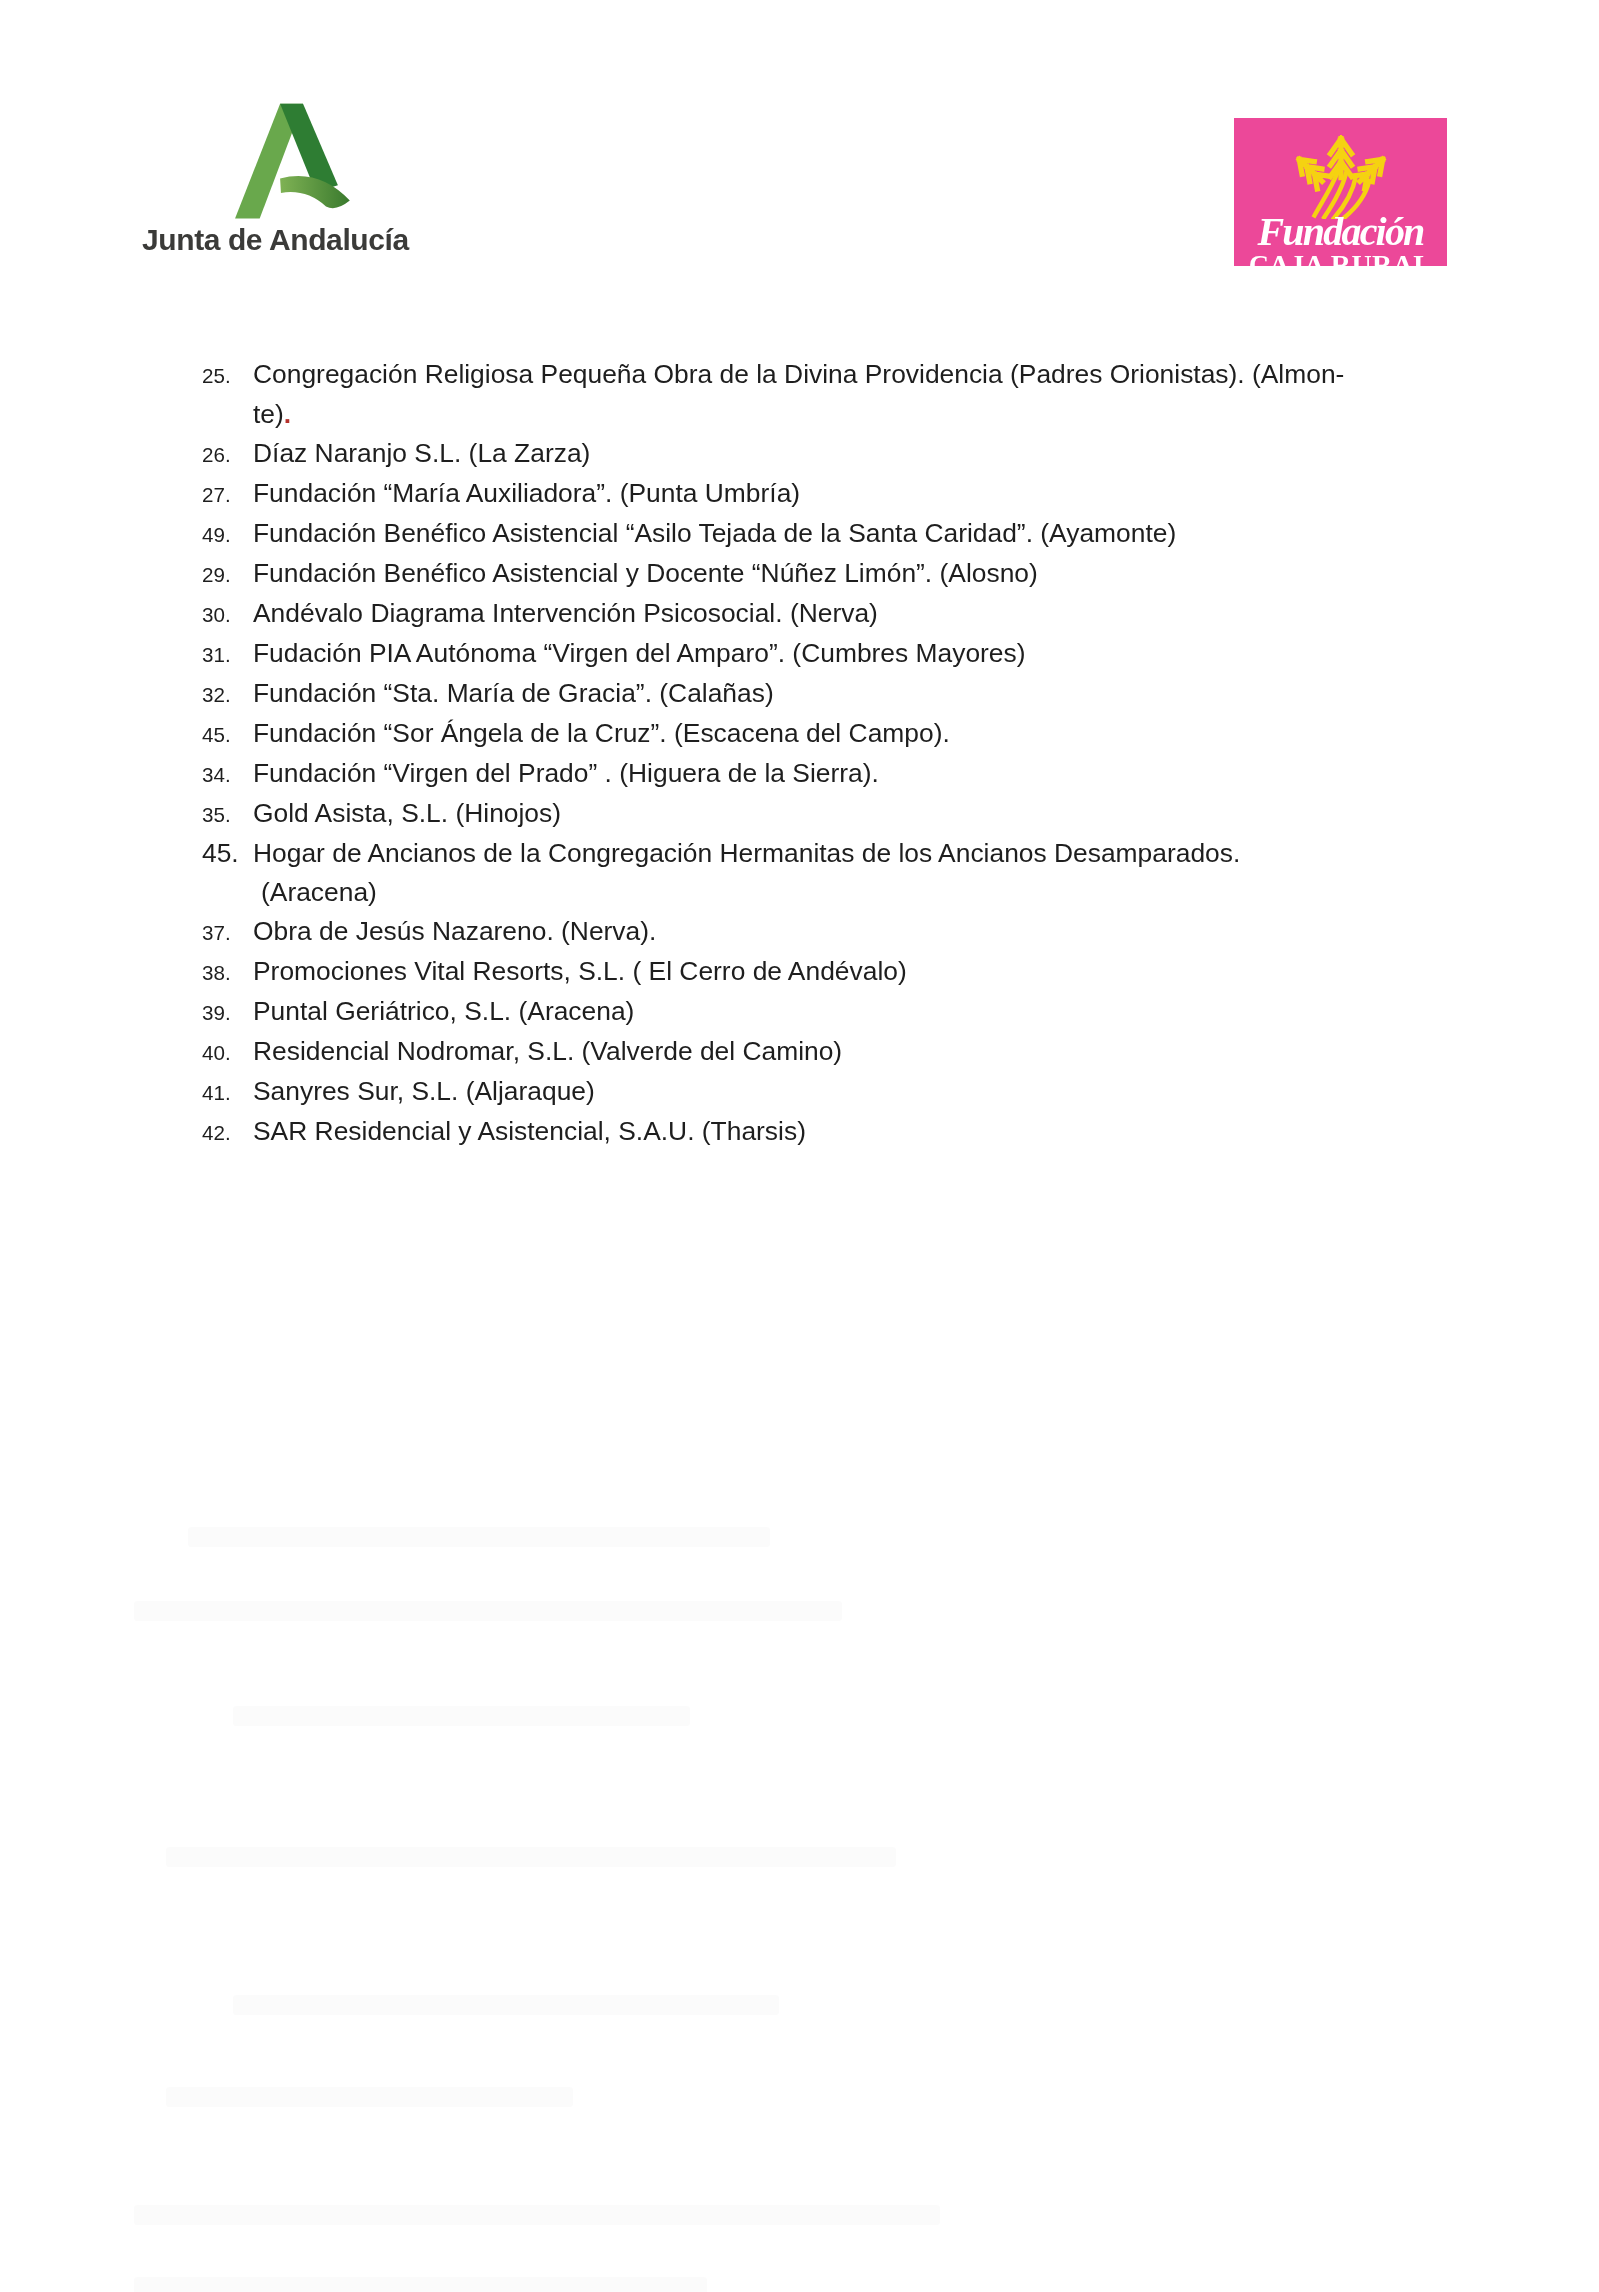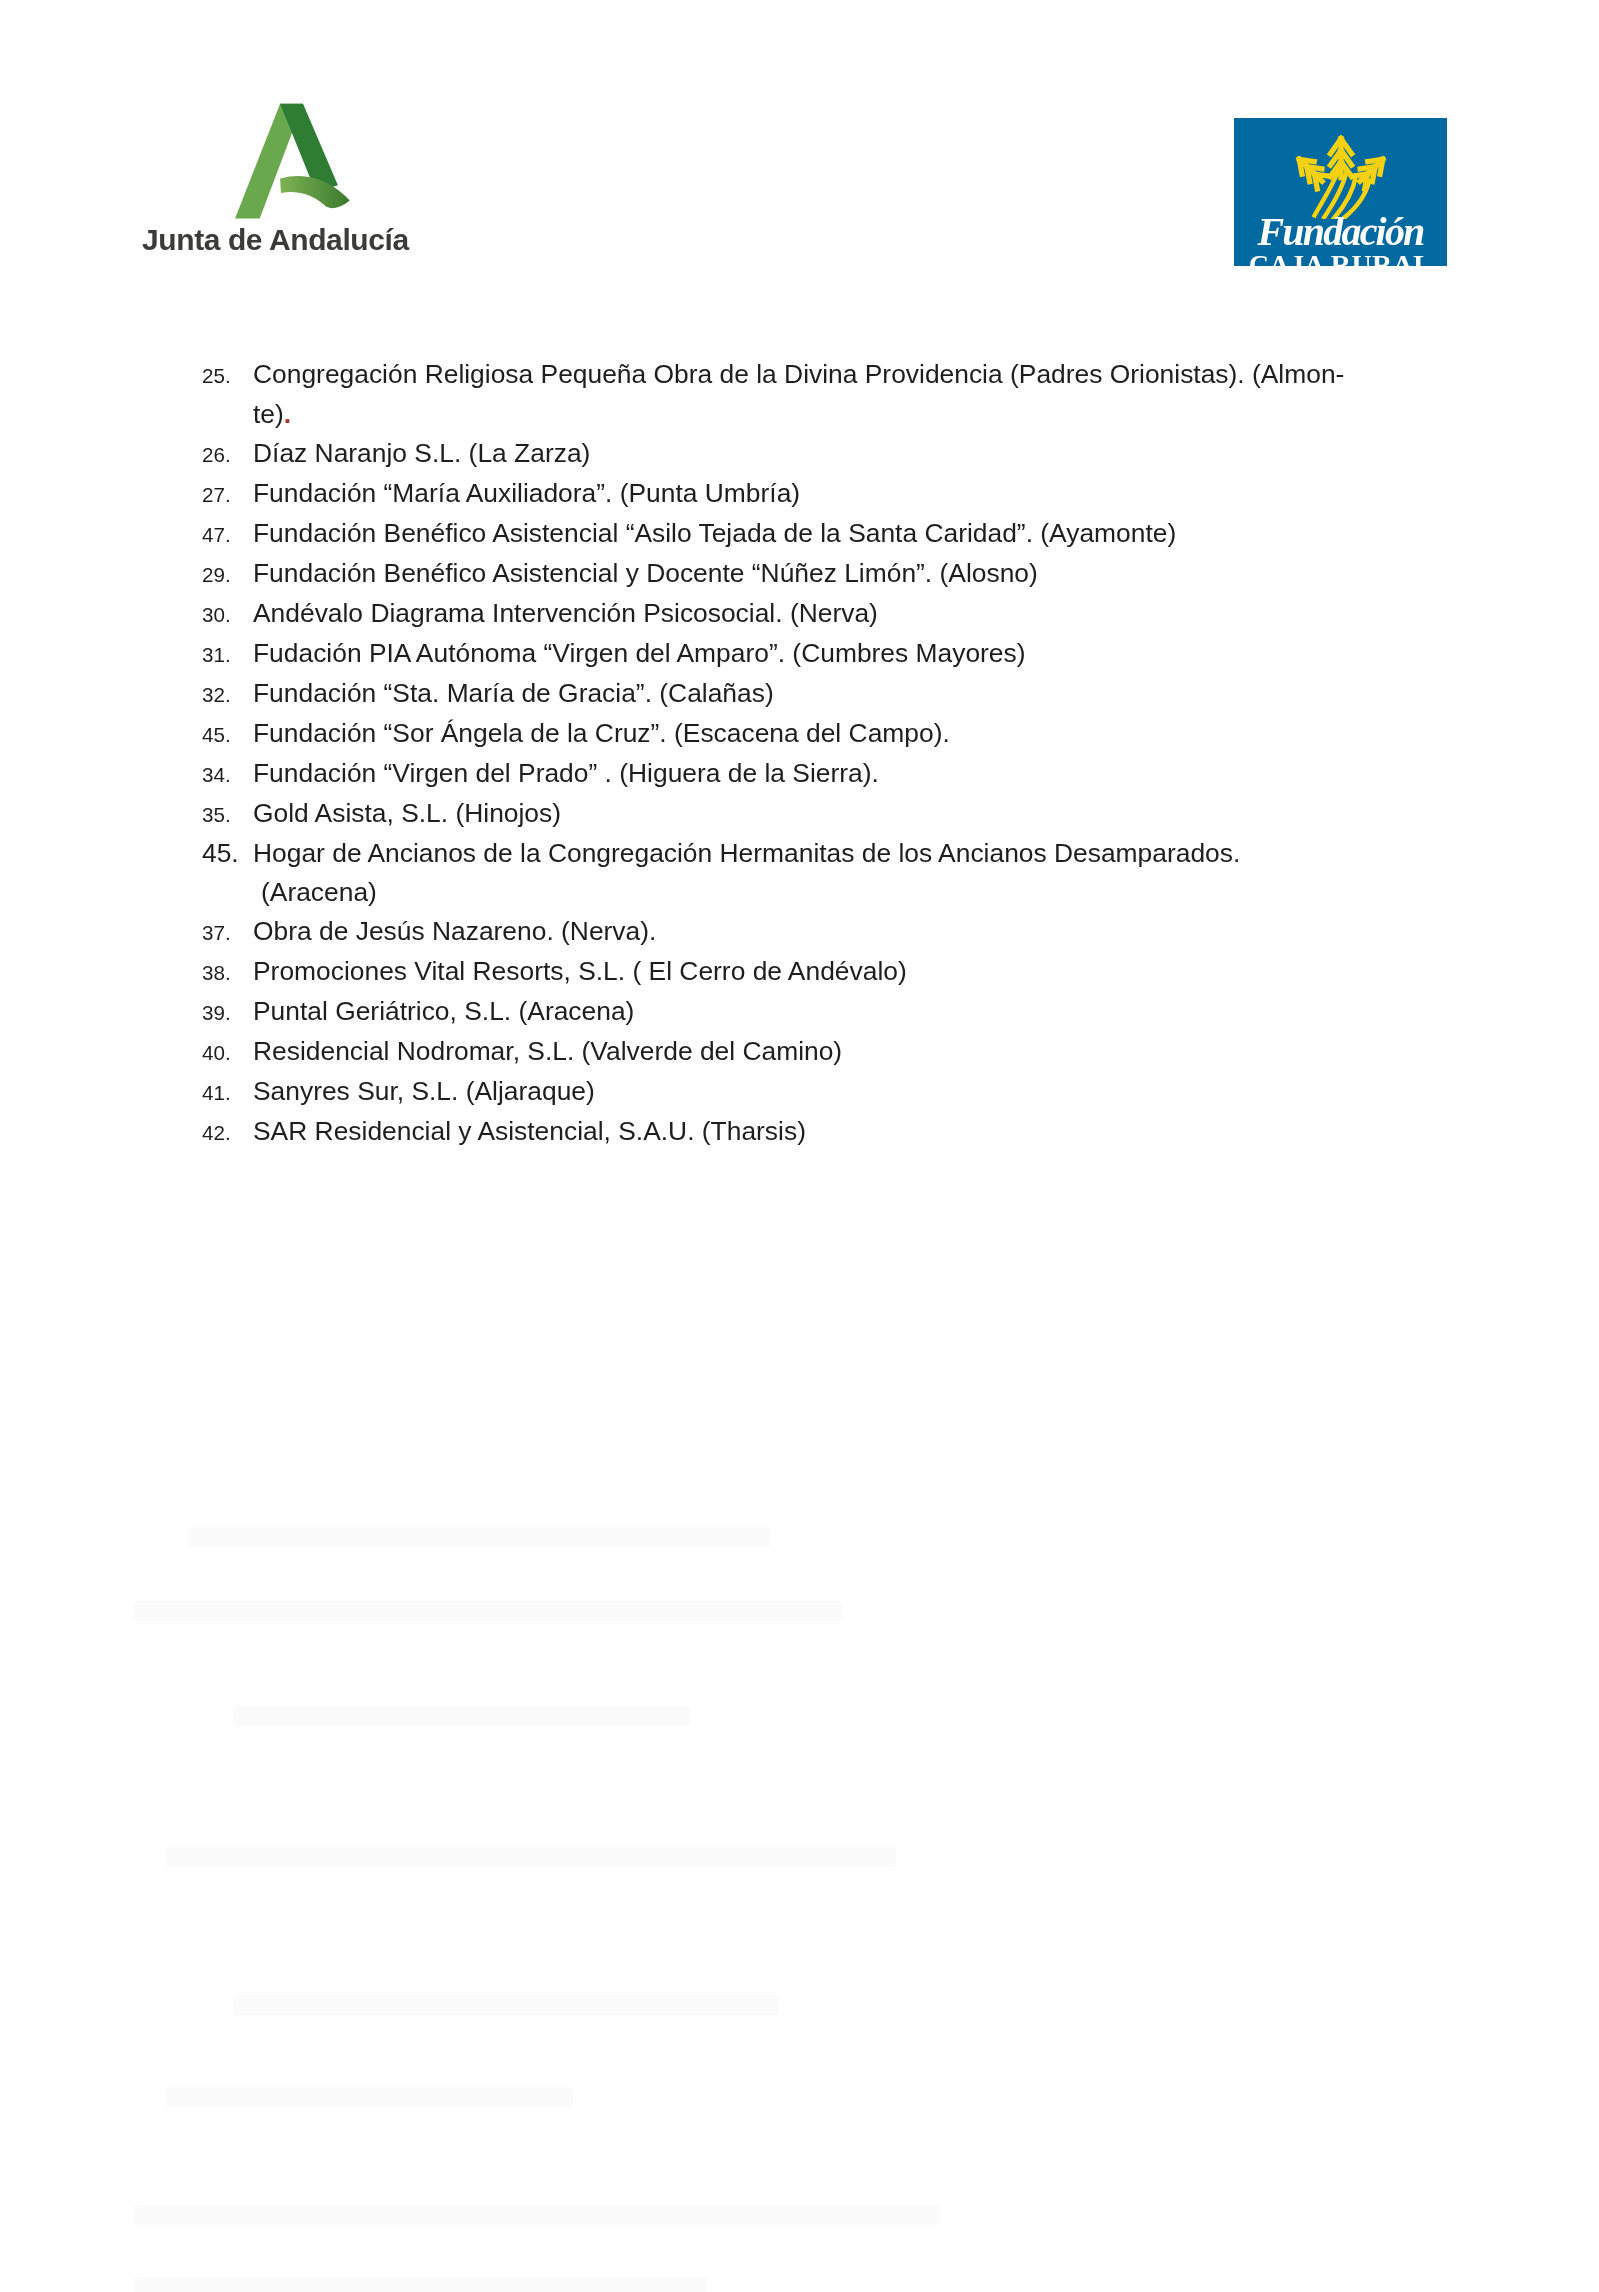--- a/index.html
+++ b/index.html
@@ -19,21 +19,21 @@
   .junta-logo svg { display:block; margin:0 auto; width:136px; height:125px; }
   .junta-caption {
     margin-top:1.8px;
     font-size:30px; font-weight:bold; letter-spacing:-0.4px;
     color:#3b3b39;
     white-space:nowrap;
   }
 
   .caja-logo {
     position:absolute; left:1234px; top:118px; width:213px; height:148px;
-    background:#0369a1; color:#ffffff; text-align:center;
+    background:#ec4899; color:#ffffff; text-align:center;
     font-family:"Liberation Serif","DejaVu Serif",serif;
   }
   .caja-logo .wheat { display:block; margin:10.7px auto 0; width:106px; height:90px; }
   .caja-l1 {
     font-style:italic; font-weight:bold; font-size:40px; line-height:38px;
     letter-spacing:-1.8px; margin-top:-5.4px;
   }
   .caja-l2 { font-weight:bold; font-size:28px; line-height:28px; letter-spacing:0.4px; }
   .caja-l3 { font-weight:normal; font-size:18px; line-height:21.5px; letter-spacing:5.4px; }
 
@@ -125,21 +125,21 @@
   </li>
 
   <li class="item">
     <div class="line">
       <span class="num">27.</span><span class="txt">Fundación “María Auxiliadora”. (Punta Umbría)</span>
     </div>
   </li>
 
   <li class="item">
     <div class="line">
-      <span class="num">47.</span><span class="txt">Fundación Benéfico Asistencial “Asilo Tejada de la Santa Caridad”. (Ayamonte)</span>
+      <span class="num">49.</span><span class="txt">Fundación Benéfico Asistencial “Asilo Tejada de la Santa Caridad”. (Ayamonte)</span>
     </div>
   </li>
 
   <li class="item">
     <div class="line">
       <span class="num">29.</span><span class="txt">Fundación Benéfico Asistencial y Docente “Núñez Limón”. (Alosno)</span>
     </div>
   </li>
 
   <li class="item">

